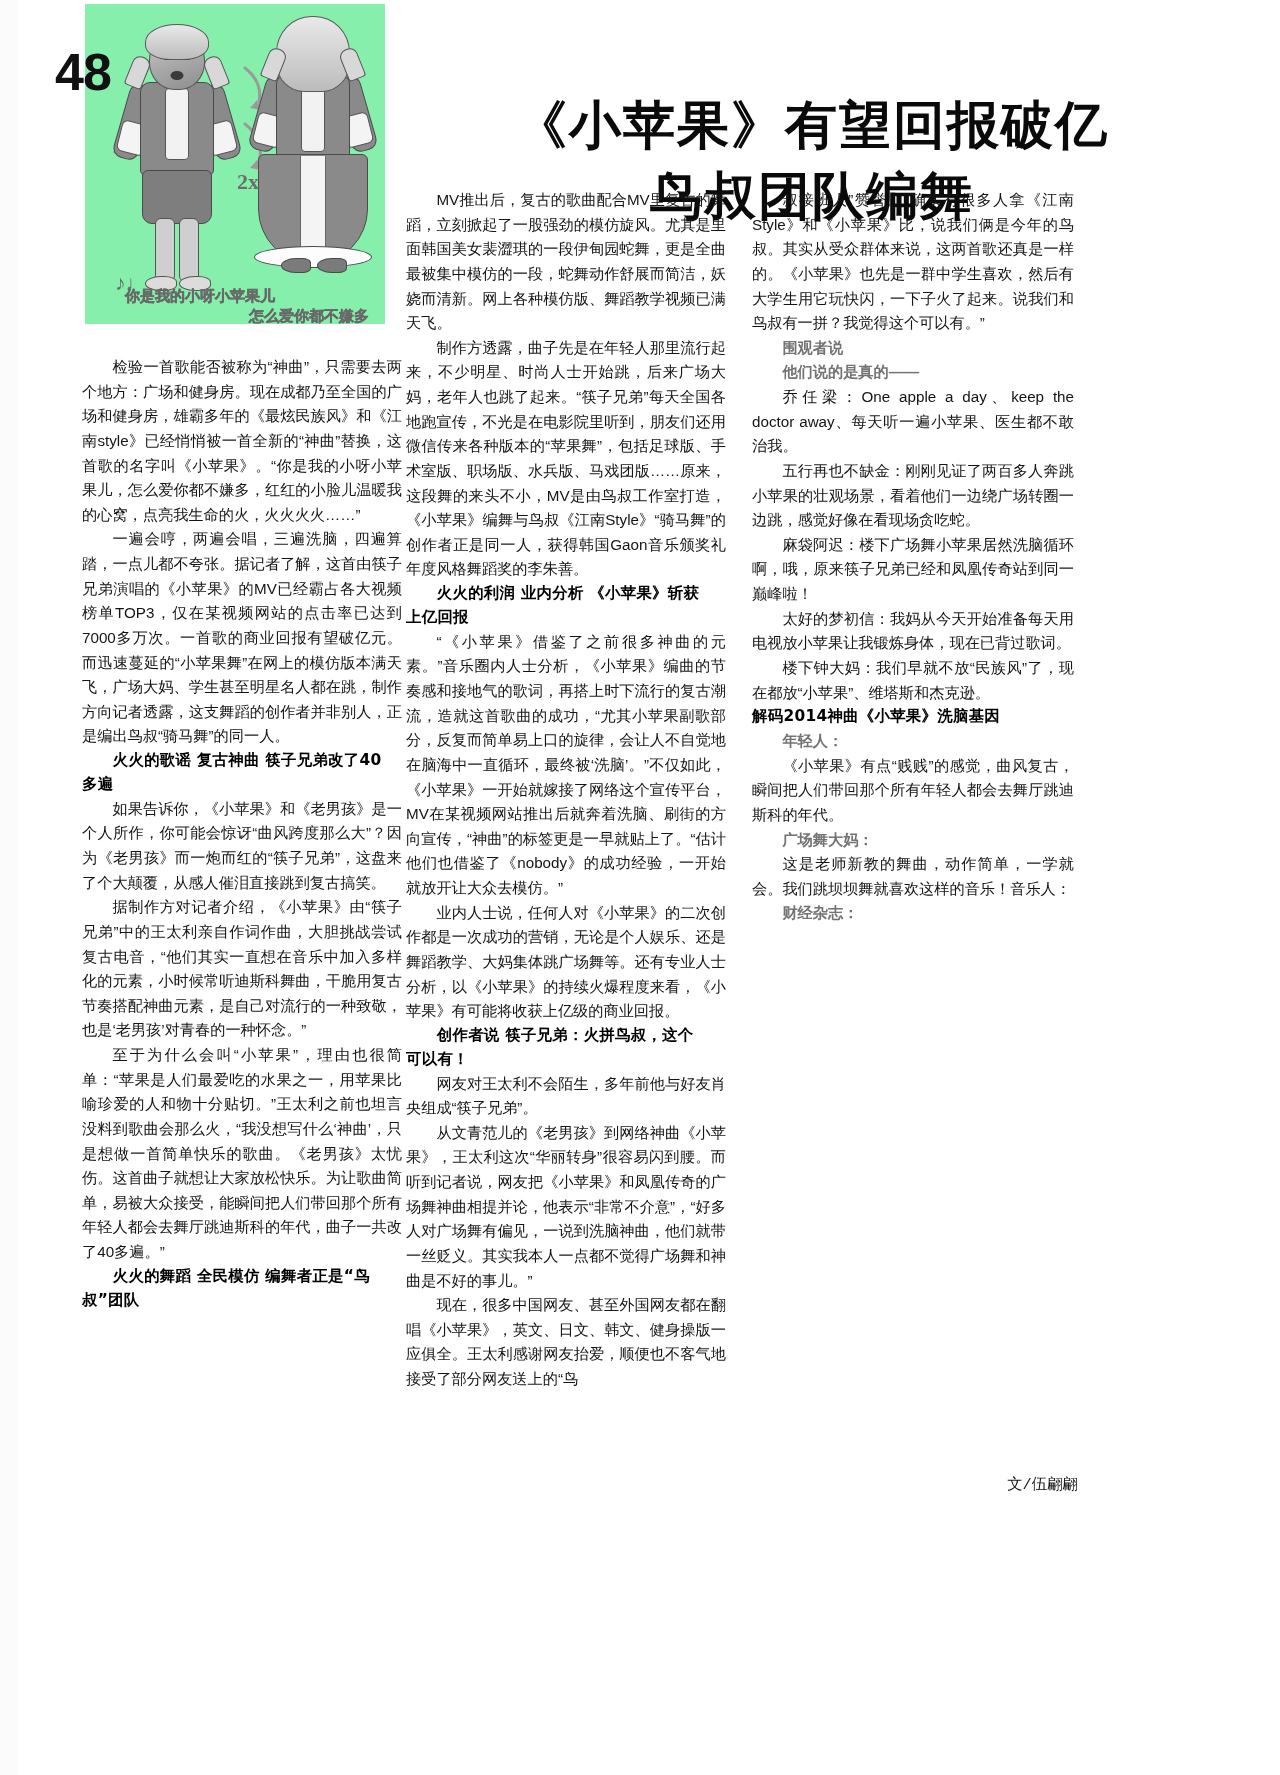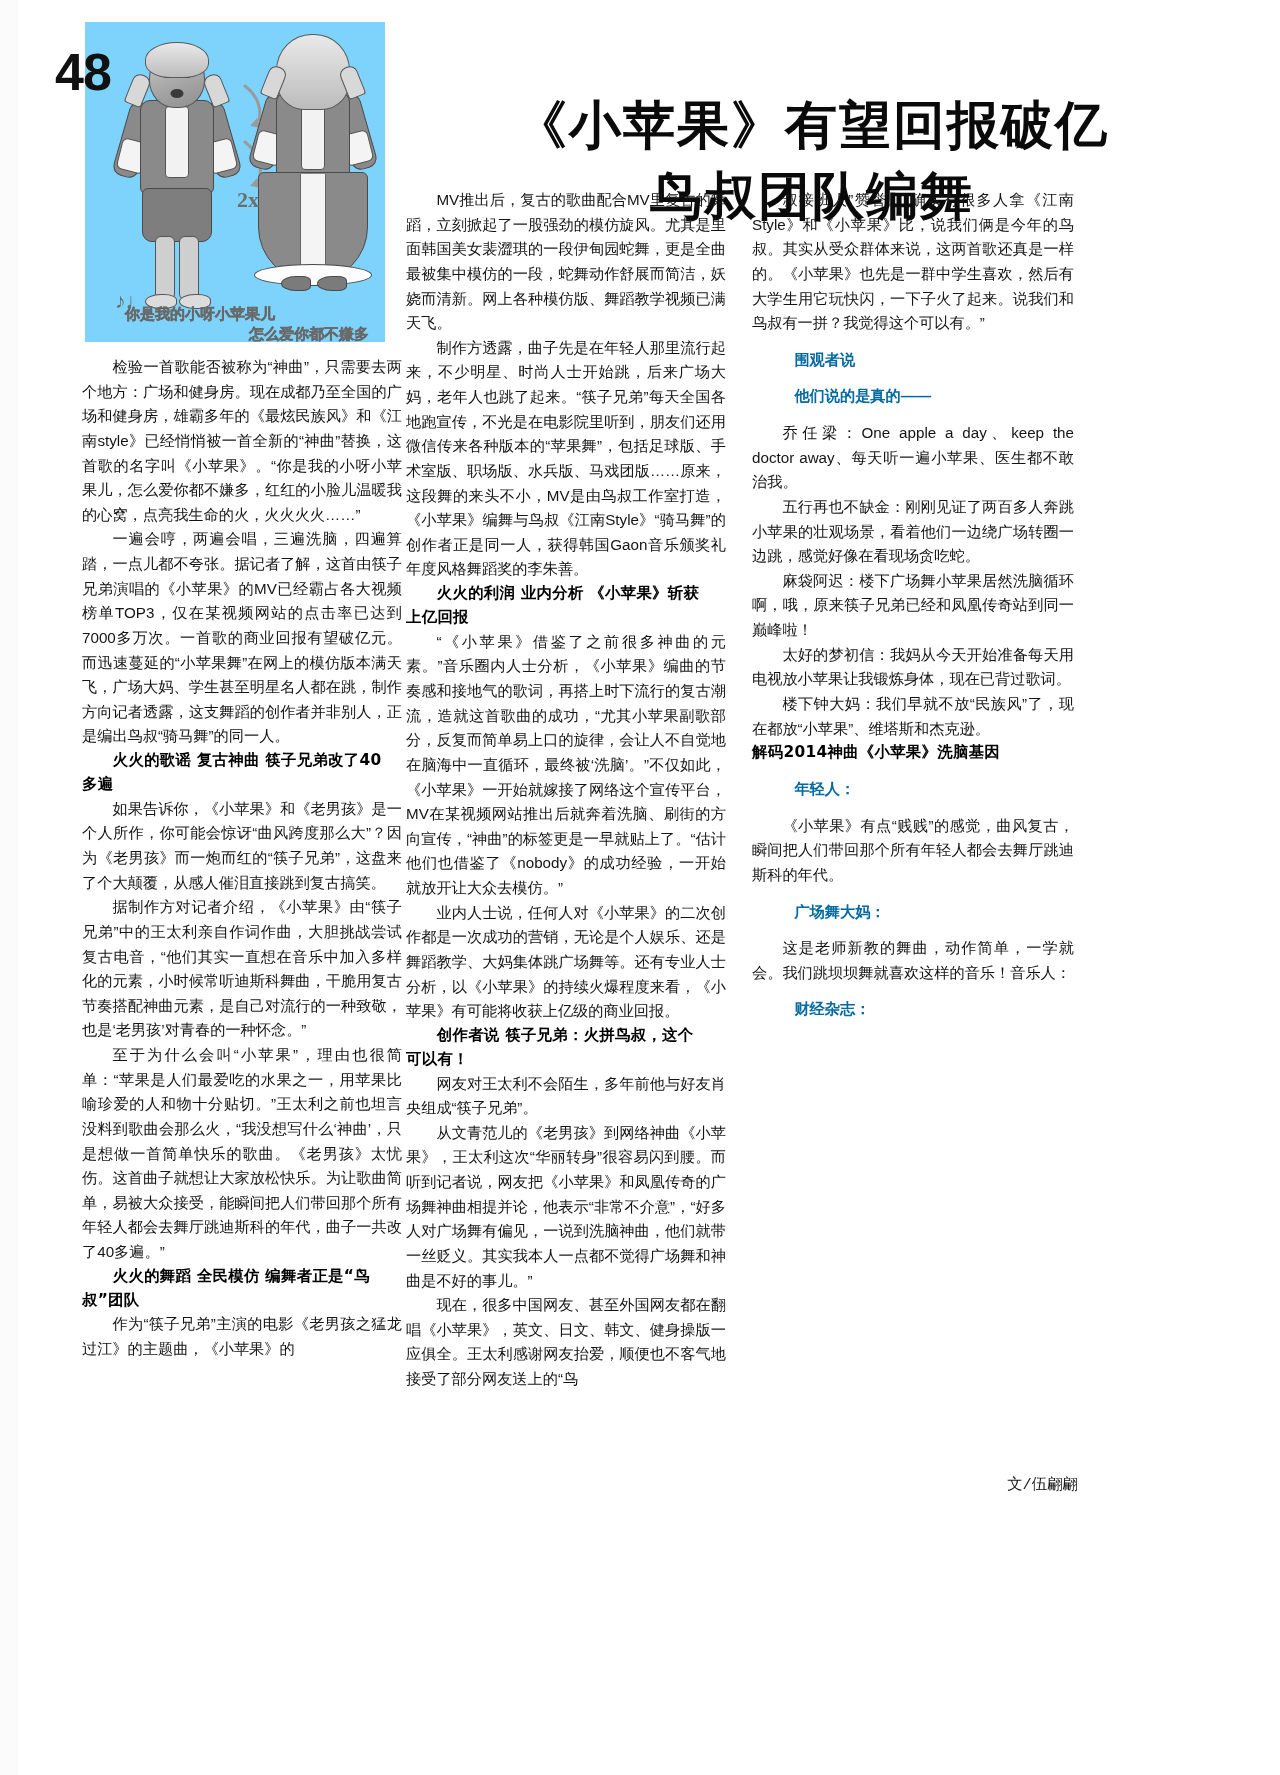--- a/index.html
+++ b/index.html
@@ -15,22 +15,22 @@
   
   .page-number{
     position:absolute;left:55px;top:46px;
     font-size:52px;font-weight:700;letter-spacing:-1px;
     color:#111;font-family:"Liberation Sans",sans-serif;
     z-index:5;line-height:1;
   }
 
   
   .illo{
-    position:absolute;left:85px;top:22px;width:300px;height:320px;
-    background:#7dd3fc;overflow:hidden;
+    position:absolute;left:85px;top:4px;width:300px;height:320px;
+    background:#86efac;overflow:hidden;
   }
   .illo-inner{position:absolute;inset:0;}
   .figure{position:absolute;}
   .fig-left{left:32px;top:26px;width:120px;height:250px;}
   .fig-right{left:168px;top:18px;width:120px;height:255px;}
 
   
   .head{
     position:absolute;left:50%;transform:translateX(-50%);top:0;
     width:54px;height:58px;border-radius:50% 50% 46% 46%;
@@ -139,21 +139,21 @@
   }
   .col p{margin:0;text-indent:2em;}
   .col h3{
     margin:0;text-indent:2em;
     font-size:15.4px;line-height:1.55;font-weight:700;
     letter-spacing:0.3px;color:#000;
     font-family:"DejaVu Sans","Liberation Sans",sans-serif;
   }
   .col h3.flush{text-indent:0;}
   .col h4{
-    margin:12px;text-indent:2em;font-size:15.2px;line-height:1.62;font-weight:700;color:#0369a1;
+    margin:0;text-indent:2em;font-size:15.2px;line-height:1.62;font-weight:700;color:#737373;
   }
 
   #col1{left:82px;top:355px;width:320px;}
   #col2{left:406px;top:188px;width:320px;}
   #col3{left:752px;top:188px;width:322px;}
 
   .byline{
     position:absolute;right:202px;top:1452px;
     font-size:15.4px;color:#141414;
     font-family:Liberation Mono, monospace;
@@ -247,21 +247,20 @@
   <div class="col" id="col1">
       <p>检验一首歌能否被称为“神曲”，只需要去两个地方：广场和健身房。现在成都乃至全国的广场和健身房，雄霸多年的《最炫民族风》和《江南style》已经悄悄被一首全新的“神曲”替换，这首歌的名字叫《小苹果》。“你是我的小呀小苹果儿，怎么爱你都不嫌多，红红的小脸儿温暖我的心窝，点亮我生命的火，火火火火……”</p>
       <p>一遍会哼，两遍会唱，三遍洗脑，四遍算踏，一点儿都不夸张。据记者了解，这首由筷子兄弟演唱的《小苹果》的MV已经霸占各大视频榜单TOP3，仅在某视频网站的点击率已达到7000多万次。一首歌的商业回报有望破亿元。而迅速蔓延的“小苹果舞”在网上的模仿版本满天飞，广场大妈、学生甚至明星名人都在跳，制作方向记者透露，这支舞蹈的创作者并非别人，正是编出鸟叔“骑马舞”的同一人。</p>
       <h3>火火的歌谣 复古神曲 筷子兄弟改了40</h3>
       <h3 class="flush">多遍</h3>
       <p>如果告诉你，《小苹果》和《老男孩》是一个人所作，你可能会惊讶“曲风跨度那么大”？因为《老男孩》而一炮而红的“筷子兄弟”，这盘来了个大颠覆，从感人催泪直接跳到复古搞笑。</p>
       <p>据制作方对记者介绍，《小苹果》由“筷子兄弟”中的王太利亲自作词作曲，大胆挑战尝试复古电音，“他们其实一直想在音乐中加入多样化的元素，小时候常听迪斯科舞曲，干脆用复古节奏搭配神曲元素，是自己对流行的一种致敬，也是‘老男孩’对青春的一种怀念。”</p>
       <p>至于为什么会叫“小苹果”，理由也很简单：“苹果是人们最爱吃的水果之一，用苹果比喻珍爱的人和物十分贴切。”王太利之前也坦言没料到歌曲会那么火，“我没想写什么‘神曲’，只是想做一首简单快乐的歌曲。《老男孩》太忧伤。这首曲子就想让大家放松快乐。为让歌曲简单，易被大众接受，能瞬间把人们带回那个所有年轻人都会去舞厅跳迪斯科的年代，曲子一共改了40多遍。”</p>
       <h3>火火的舞蹈 全民模仿 编舞者正是“鸟</h3>
       <h3 class="flush">叔”团队</h3>
-      <p>作为“筷子兄弟”主演的电影《老男孩之猛龙过江》的主题曲，《小苹果》的</p>
     </div>
   <div class="col" id="col2">
       <p>MV推出后，复古的歌曲配合MV里复古的舞蹈，立刻掀起了一股强劲的模仿旋风。尤其是里面韩国美女裴澀琪的一段伊甸园蛇舞，更是全曲最被集中模仿的一段，蛇舞动作舒展而简洁，妖娆而清新。网上各种模仿版、舞蹈教学视频已满天飞。</p>
       <p>制作方透露，曲子先是在年轻人那里流行起来，不少明星、时尚人士开始跳，后来广场大妈，老年人也跳了起来。“筷子兄弟”每天全国各地跑宣传，不光是在电影院里听到，朋友们还用微信传来各种版本的“苹果舞”，包括足球版、手术室版、职场版、水兵版、马戏团版……原来，这段舞的来头不小，MV是由鸟叔工作室打造，《小苹果》编舞与鸟叔《江南Style》“骑马舞”的创作者正是同一人，获得韩国Gaon音乐颁奖礼年度风格舞蹈奖的李朱善。</p>
       <h3>火火的利润 业内分析 《小苹果》斩获</h3>
       <h3 class="flush">上亿回报</h3>
       <p>“《小苹果》借鉴了之前很多神曲的元素。”音乐圈内人士分析，《小苹果》编曲的节奏感和接地气的歌词，再搭上时下流行的复古潮流，造就这首歌曲的成功，“尤其小苹果副歌部分，反复而简单易上口的旋律，会让人不自觉地在脑海中一直循环，最终被‘洗脑’。”不仅如此，《小苹果》一开始就嫁接了网络这个宣传平台，MV在某视频网站推出后就奔着洗脑、刷街的方向宣传，“神曲”的标签更是一早就贴上了。“估计他们也借鉴了《nobody》的成功经验，一开始就放开让大众去模仿。”</p>
       <p>业内人士说，任何人对《小苹果》的二次创作都是一次成功的营销，无论是个人娱乐、还是舞蹈教学、大妈集体跳广场舞等。还有专业人士分析，以《小苹果》的持续火爆程度来看，《小苹果》有可能将收获上亿级的商业回报。</p>
       <h3>创作者说 筷子兄弟：火拼鸟叔，这个</h3>
       <h3 class="flush">可以有！</h3>

